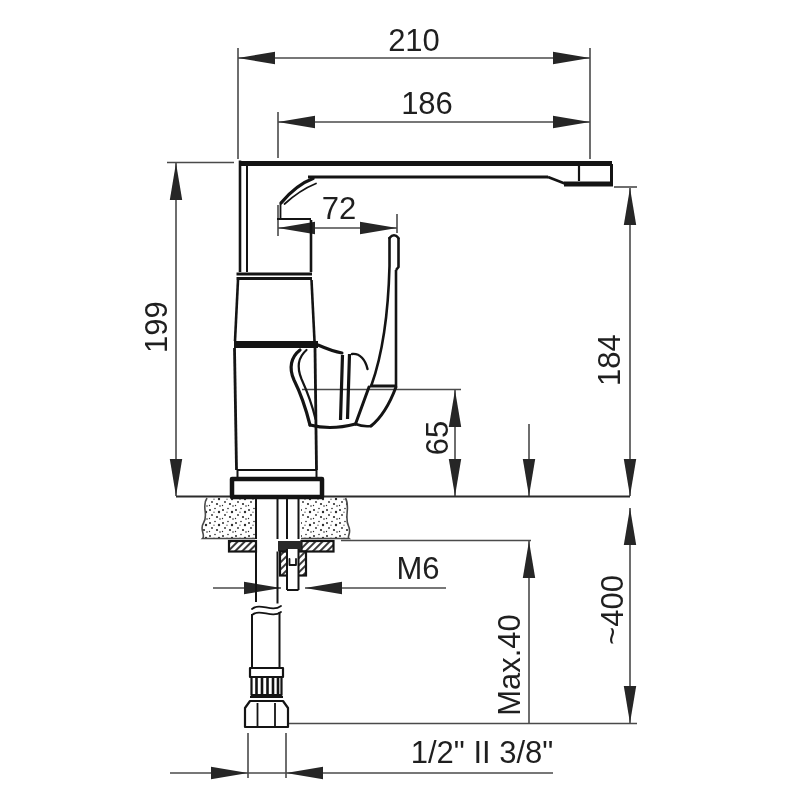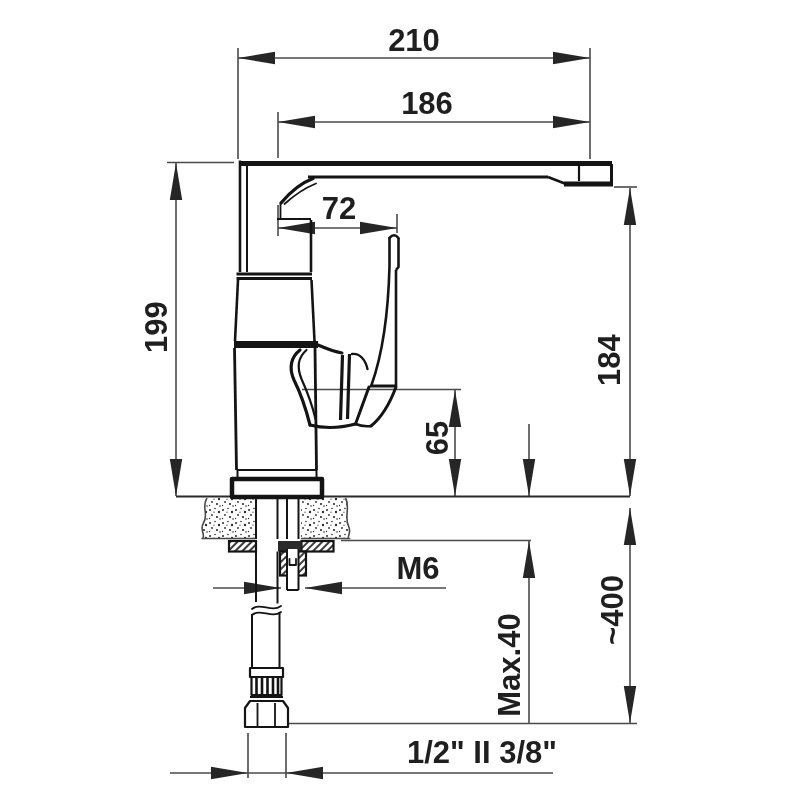--- a/index.html
+++ b/index.html
@@ -2,21 +2,21 @@
 <html style="--background: #ffffff; --line-color: #141414; --dim-line-color: #4a4a4a; --text-color: #1f1f1f;"><head>
 <meta charset="utf-8">
 <style>
   :root{
     --line-color:#141414;
     --dim-line-color:#4a4a4a;
     --text-color:#1f1f1f;
     --background:#ffffff;
   }
   html,body{margin:0;padding:0;background:var(--background);}
-  .stage{width:800px;height:800px;position:relative;background:var(--background);font-weight:bold;}
+  .stage{width:800px;height:800px;position:relative;background:var(--background);}
   svg{display:block;}
   .ol{stroke:var(--line-color);fill:none;stroke-linecap:butt;stroke-linejoin:round;}
   .olr{stroke:var(--line-color);fill:none;stroke-linecap:round;stroke-linejoin:round;}
   .dl{stroke:var(--dim-line-color);fill:none;stroke-width:1.6;}
   .cl{stroke:#2b2b2b;fill:none;stroke-width:2;}
   .arf{fill:#262626;stroke:none;}
   .hatchfill{fill:url(#hat);stroke:var(--line-color);stroke-width:2.2;}
   .stipfill{fill:url(#stip);stroke:none;}
   text{font-family:"Liberation Sans","DejaVu Sans",sans-serif;
        font-size:31px;fill:var(--text-color);}

